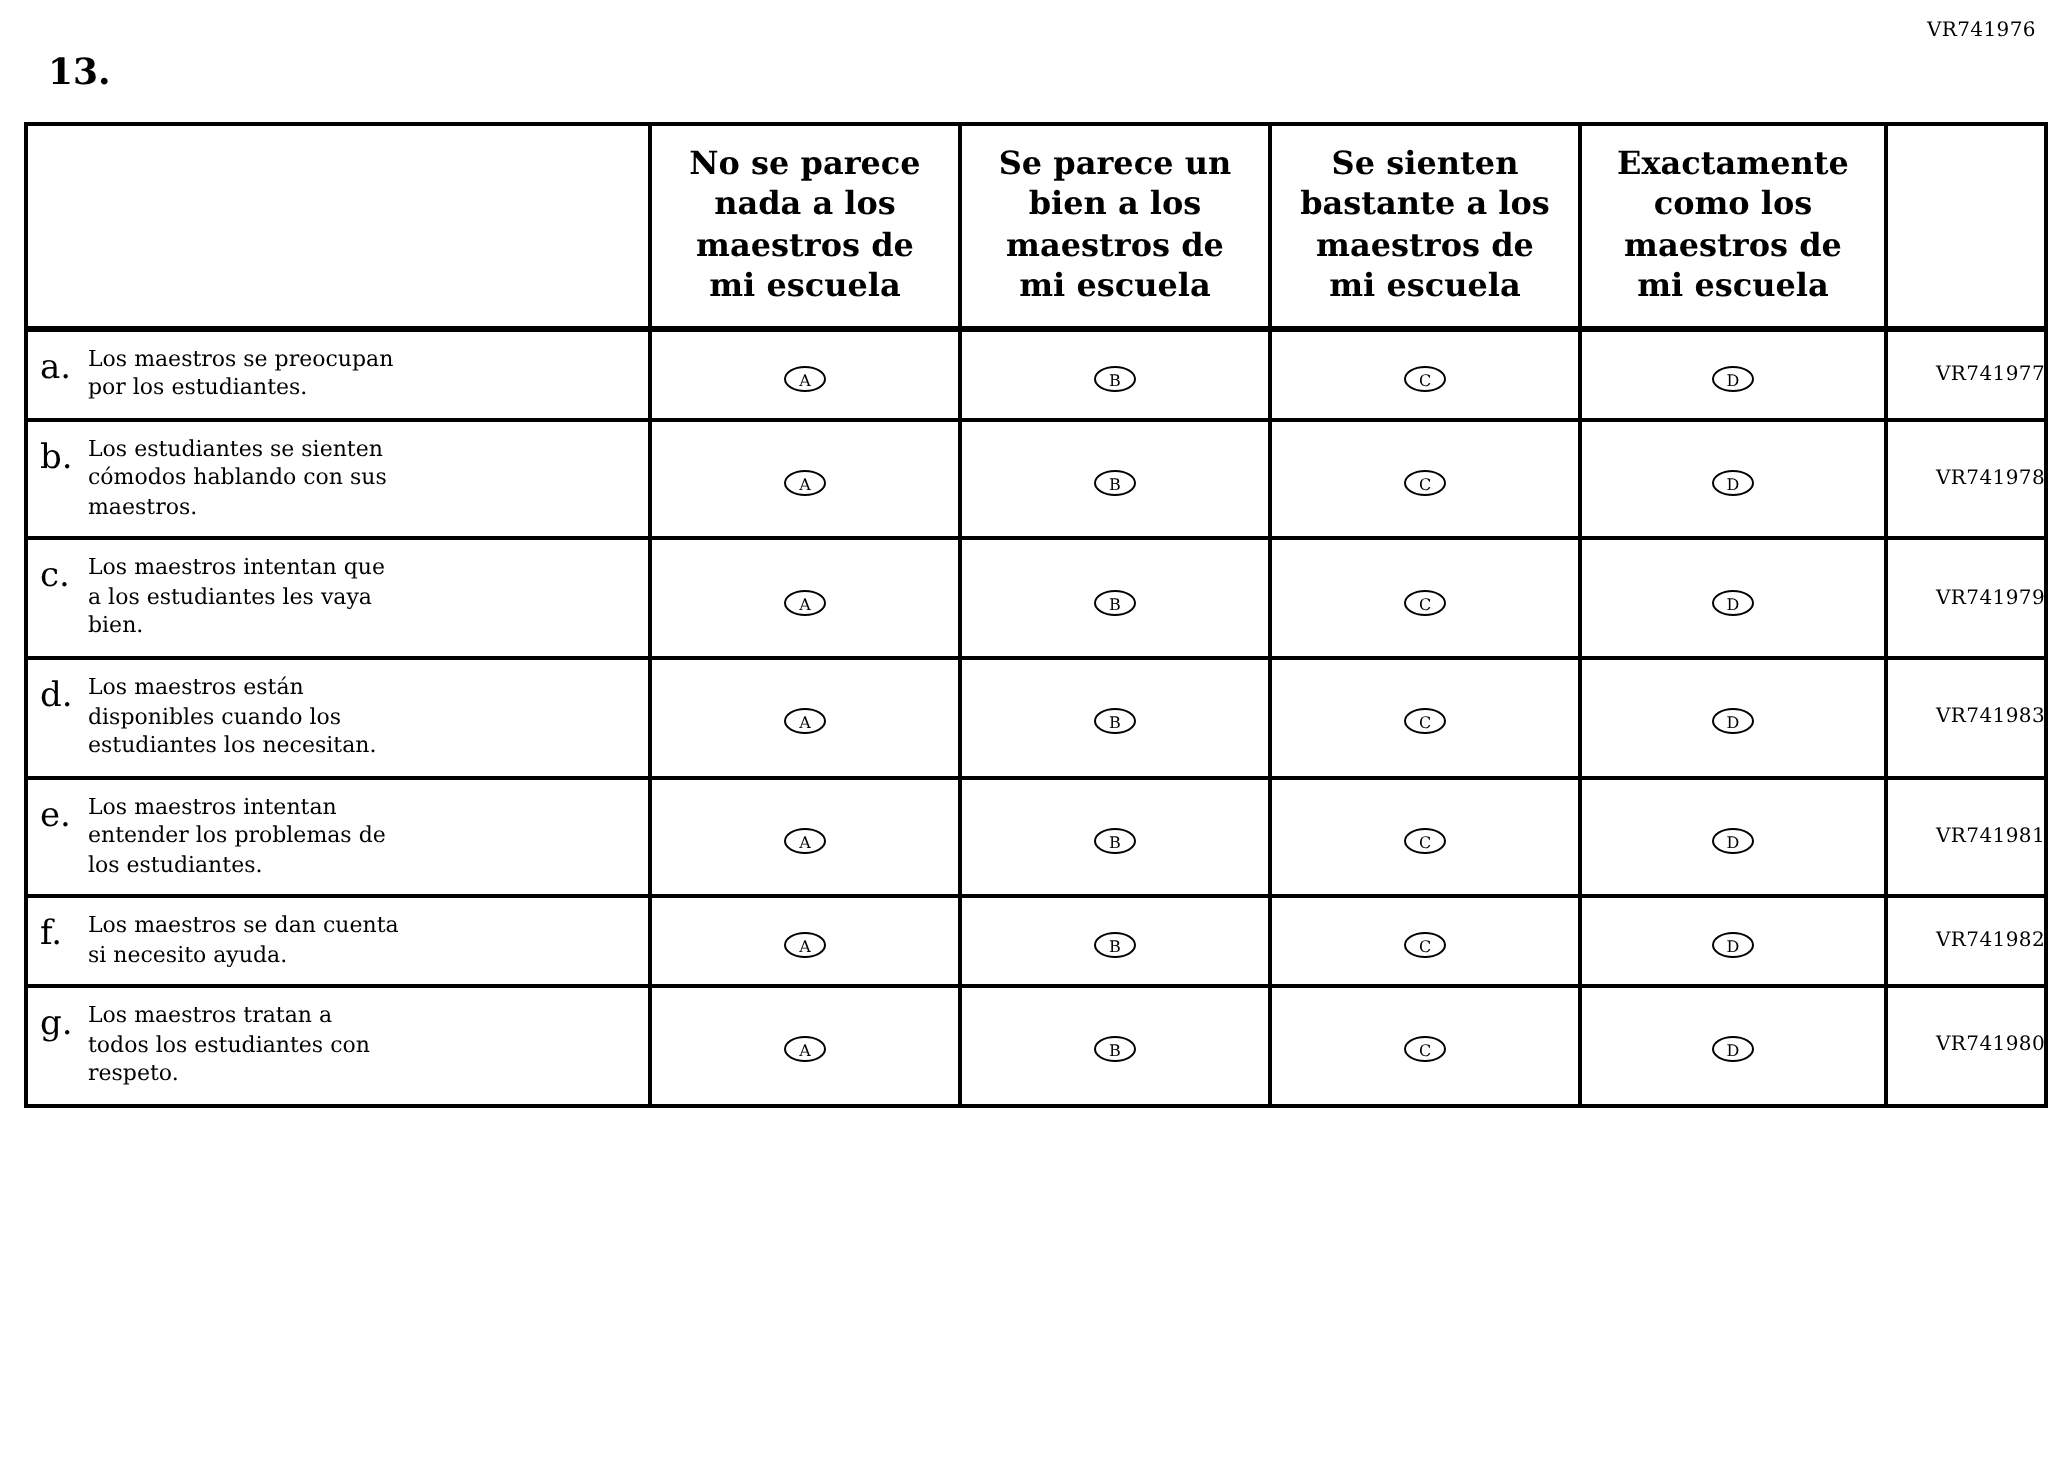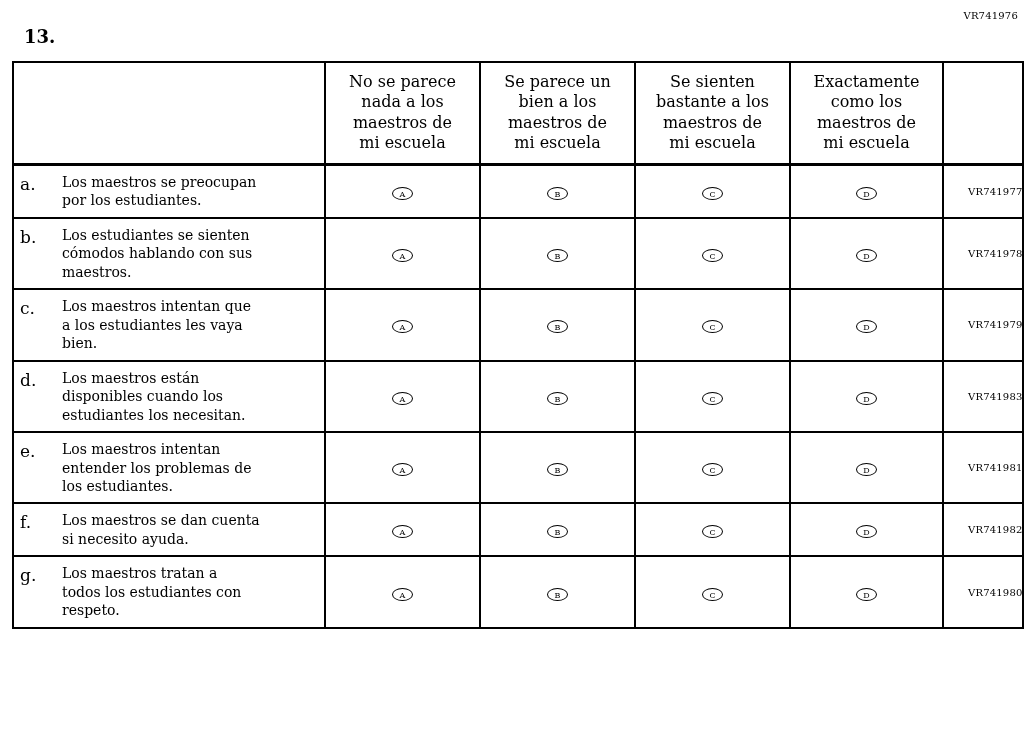--- a/index.html
+++ b/index.html
@@ -46,43 +46,42 @@
     table-layout: fixed;
     width: 1010px;
   }
   table.survey-table th,
   table.survey-table td {
     border: 2px solid #000;
   }
   table.survey-table thead th {
     border-bottom: 3px solid #000;
     font-size: 16px;
-    font-weight: normal;
+    font-weight: bold;
     line-height: 1.28;
     text-align: center;
     vertical-align: middle;
     padding: 9px 2px;
     white-space: pre-line;
   }
   td.stmt {
     padding: 7px 10px 7px 6px;
     vertical-align: top;
   }
   .stmt-wrap { display: flex; }
   .stmt-letter {
     flex: none;
     width: 24px;
     font-size: 17px;
     line-height: 1.32;
   }
   .stmt-text {
-    font-size: 14px;
+    font-size: 11px;
     line-height: 1.32;
     white-space: pre-line;
-    margin-left: 18px;
   }
   td.opt {
     text-align: center;
     vertical-align: middle;
   }
   .bubble {
     display: inline-block;
     width: 21px;
     height: 13px;
     border: 1px solid #000;

